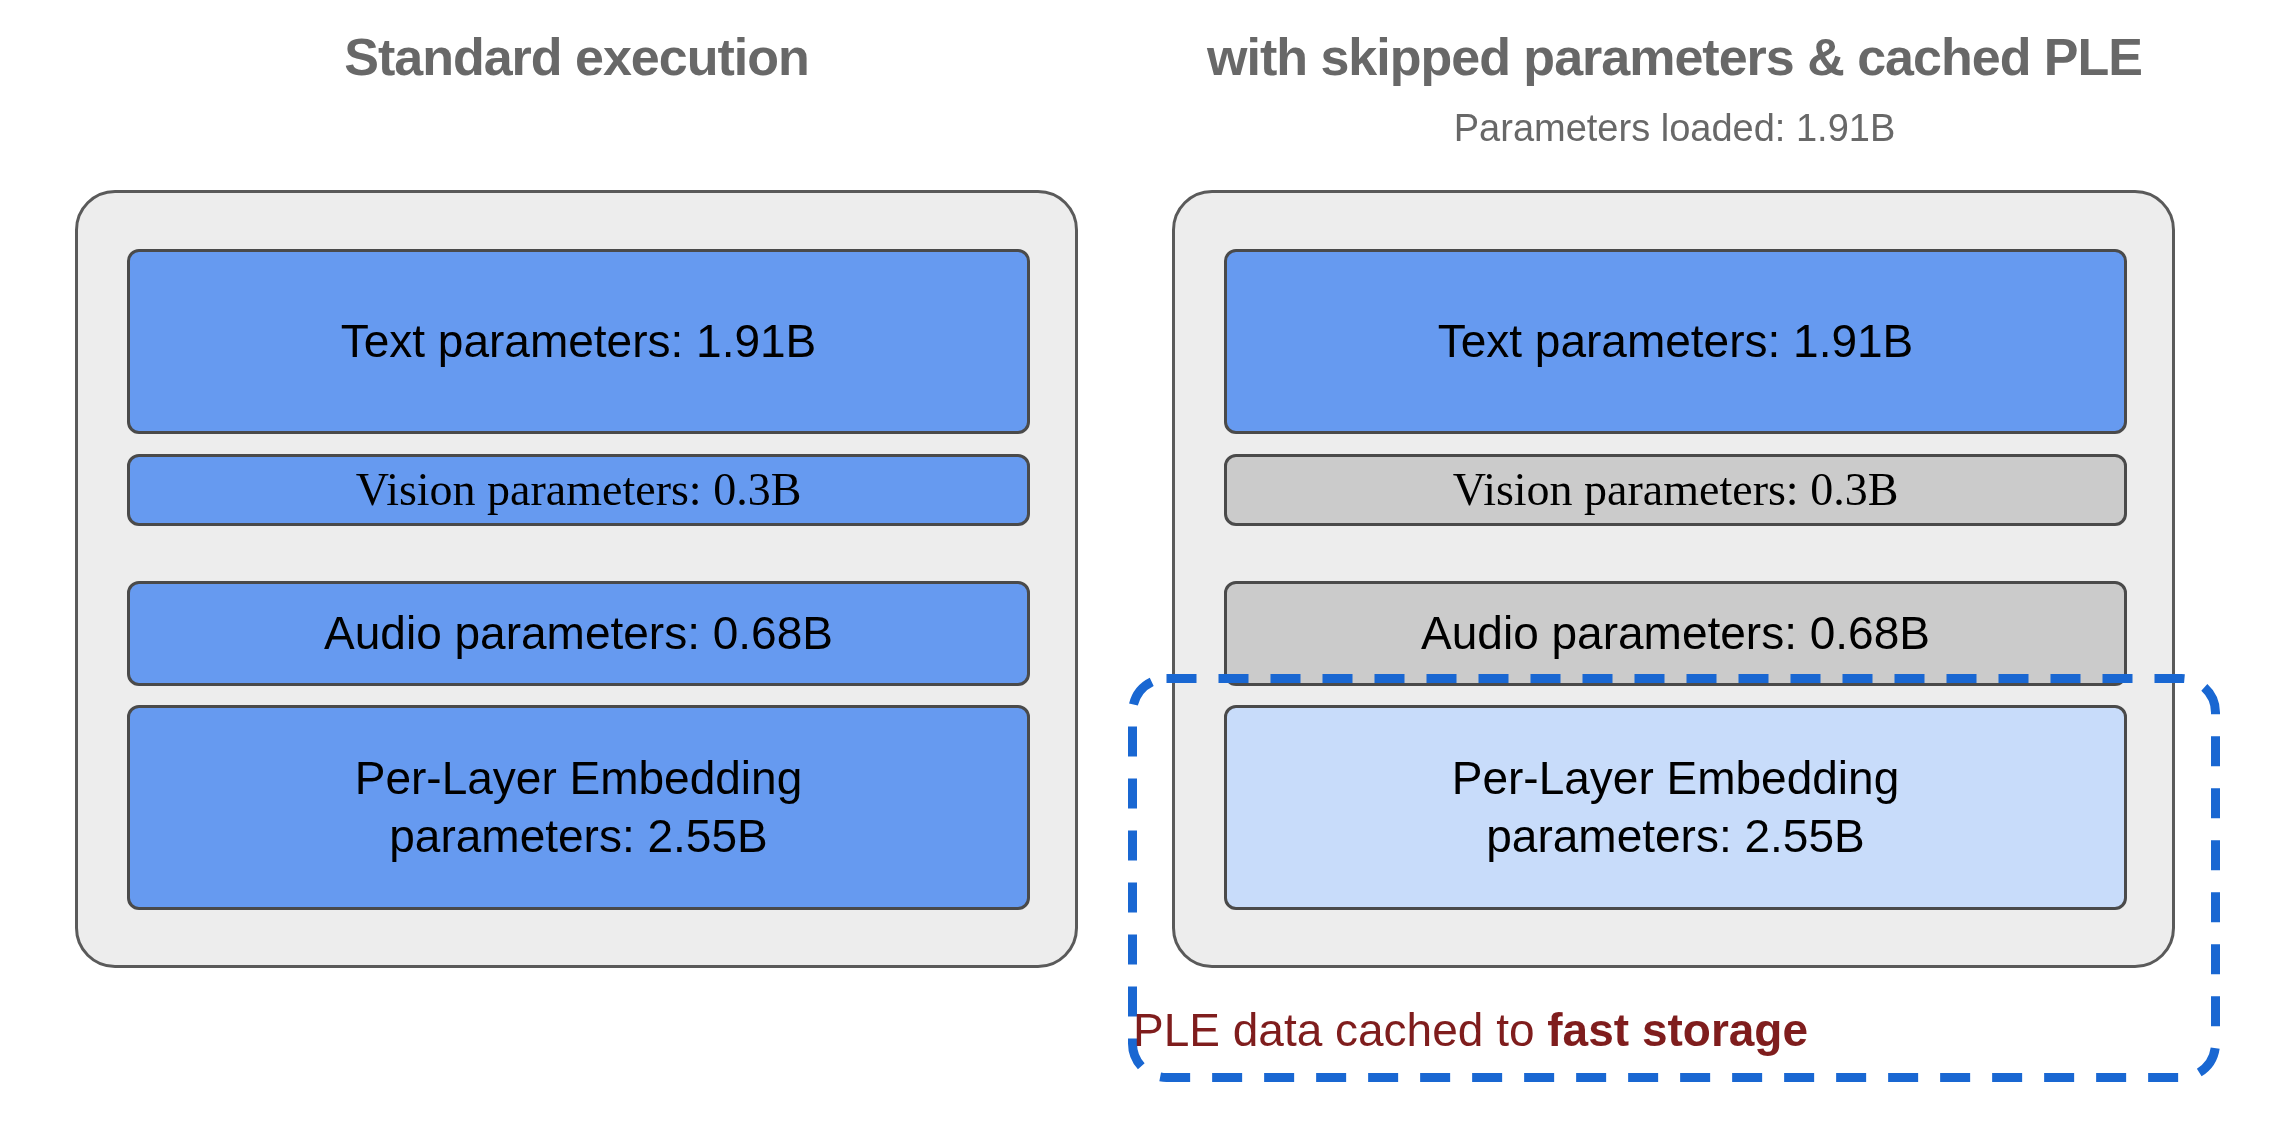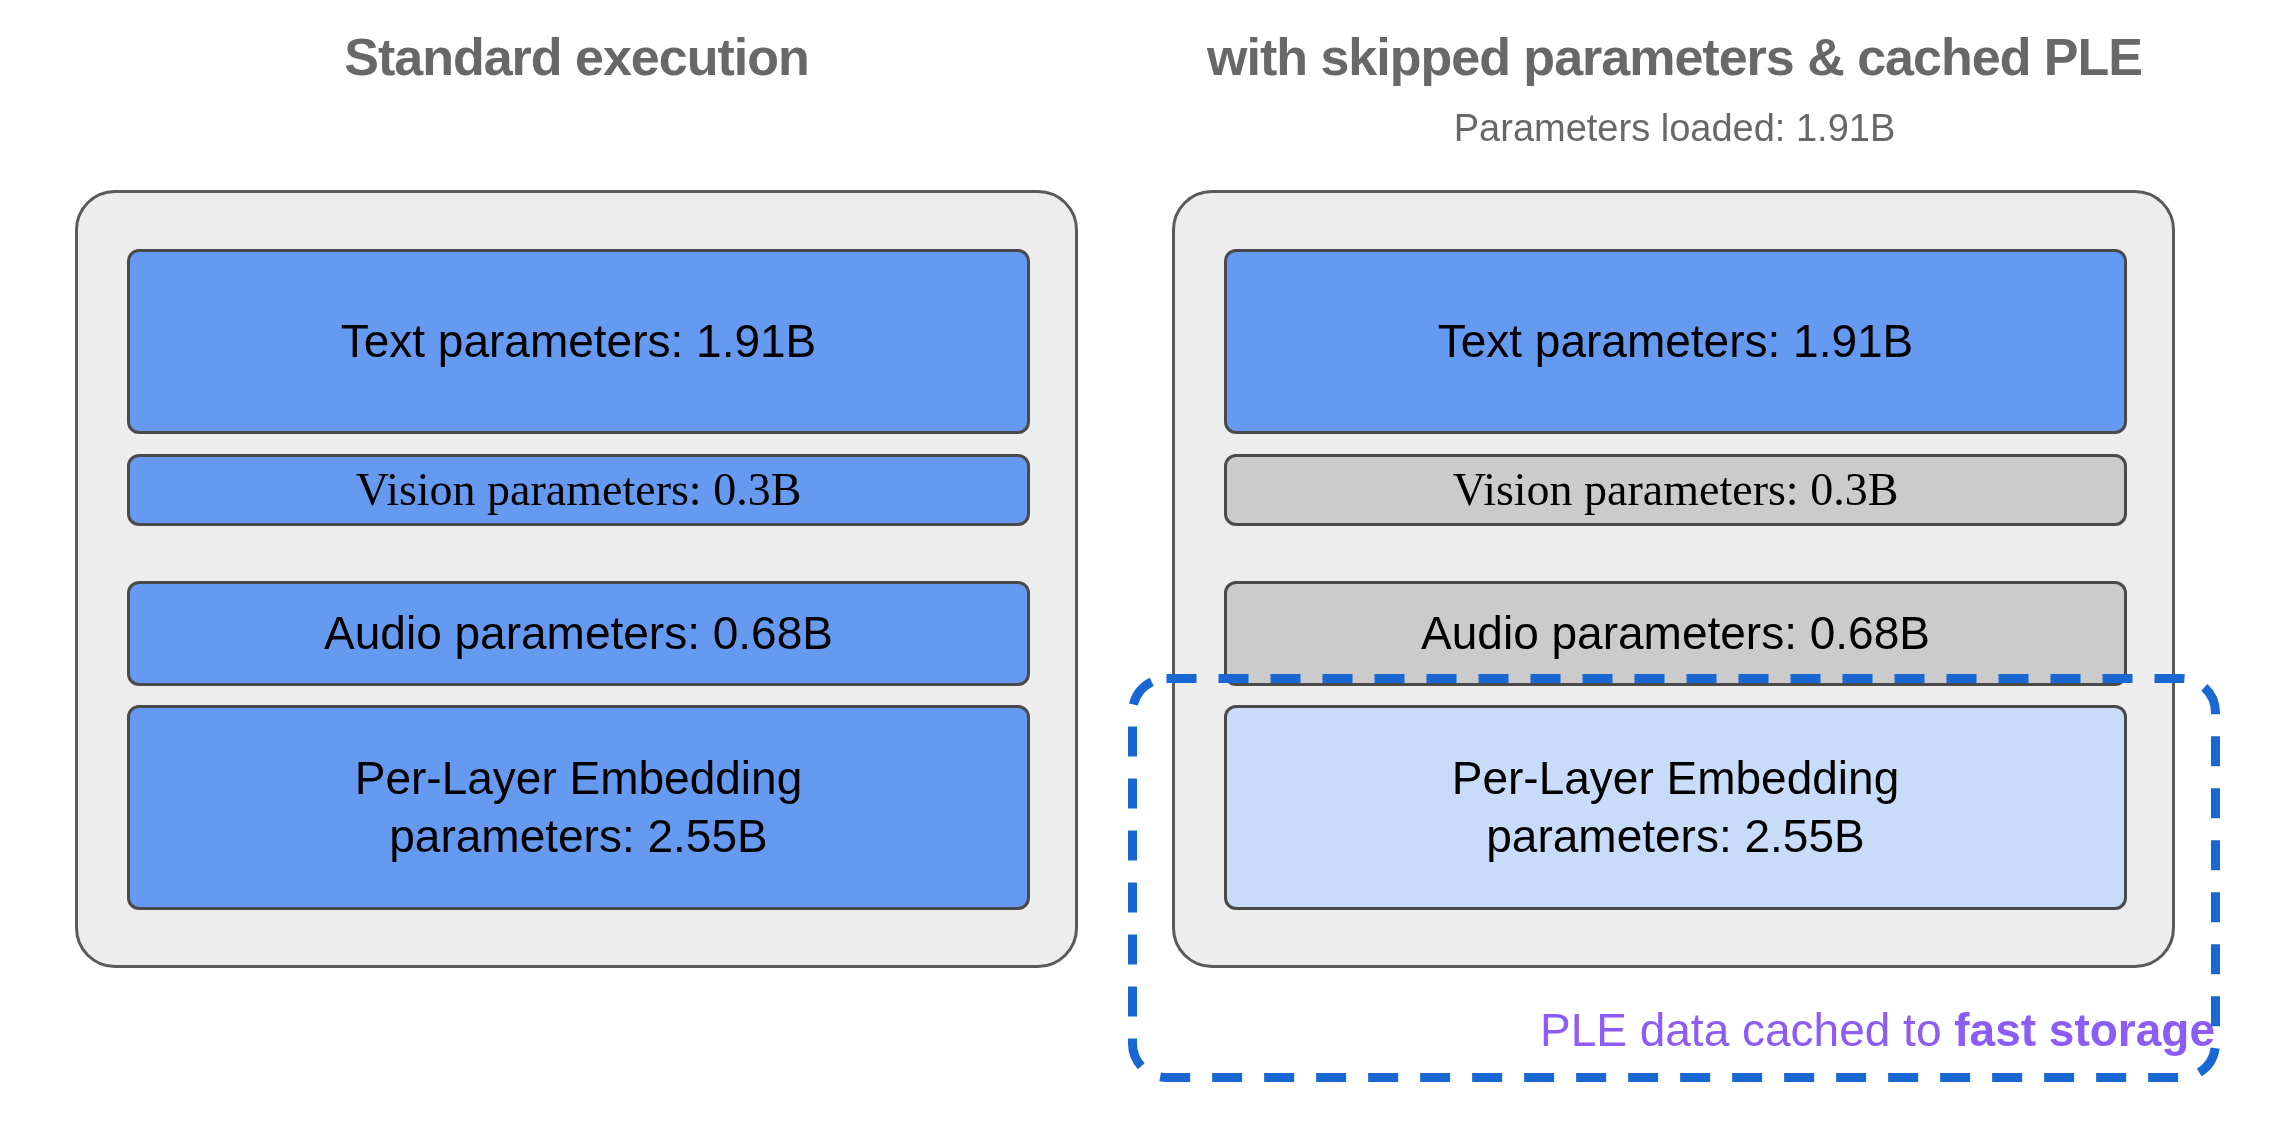--- a/index.html
+++ b/index.html
@@ -31,21 +31,21 @@
   .blue{background:#669af0;}
   .grayed{background:#cbcbcb;}
   .lightblue{background:#c8dcfa;}
   .box-text{top:56px;height:185px;}
   .box-vision{top:261px;height:72px;font-family:Liberation Serif, serif;}
   .box-audio{top:372px;height:105px;margin-top:16px;}
   .box-ple{top:512px;height:205px;}
   .dash-svg{position:absolute;left:1128px;top:674px;width:1092px;height:408px;}
   .cache-caption{
     position:absolute;left:1133px;top:1002px;width:1082px;height:56px;line-height:56px;
-    font-size:46px;color:#8b5cf6;text-align:right;white-space:nowrap;
+    font-size:46px;color:#7f1d1d;text-align:left;white-space:nowrap;
   }
   .cache-caption .bold{font-weight:700;}
 </style>
 </head>
 <body>
 
 <div class="canvas">
 
   <div class="panel-title" style="left:75px;width:1003px;">Standard execution</div>
 

